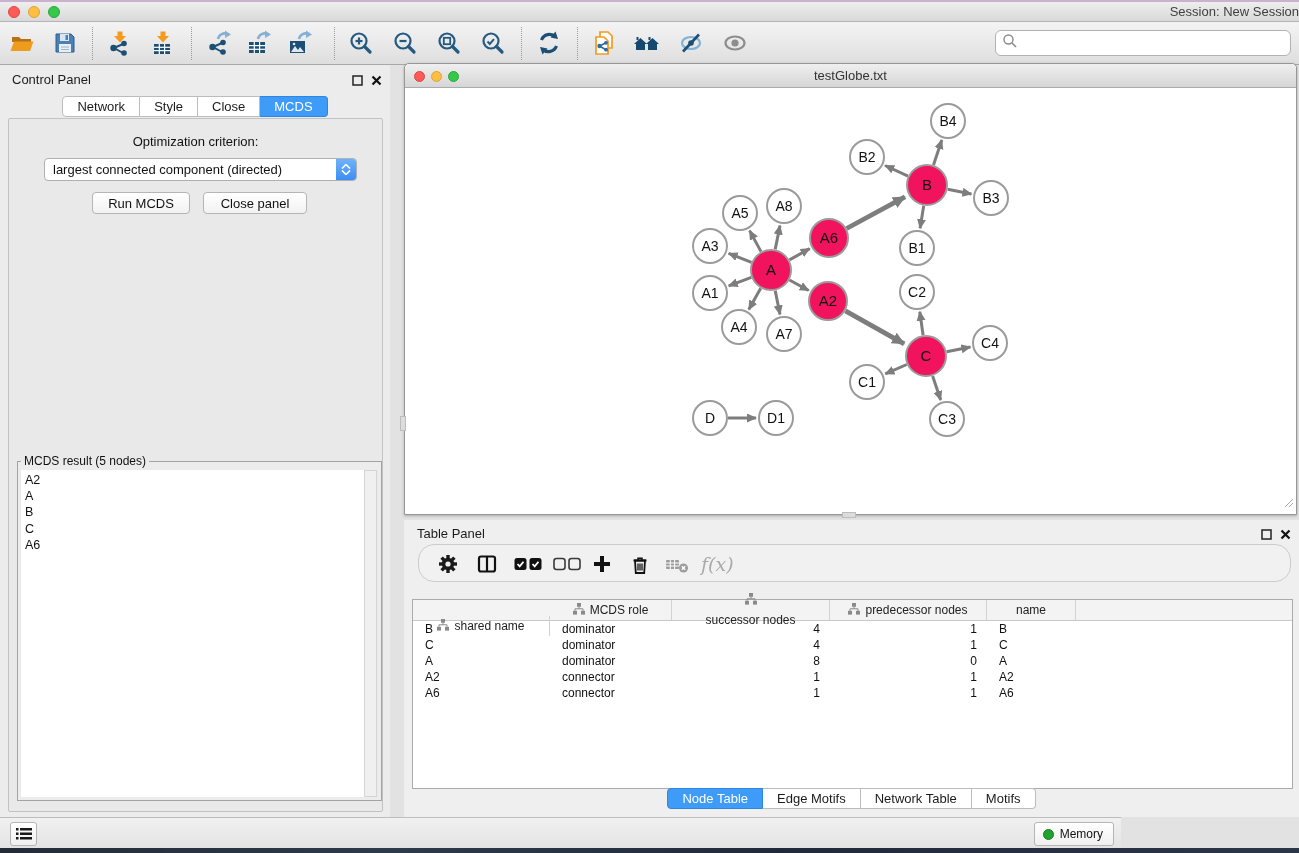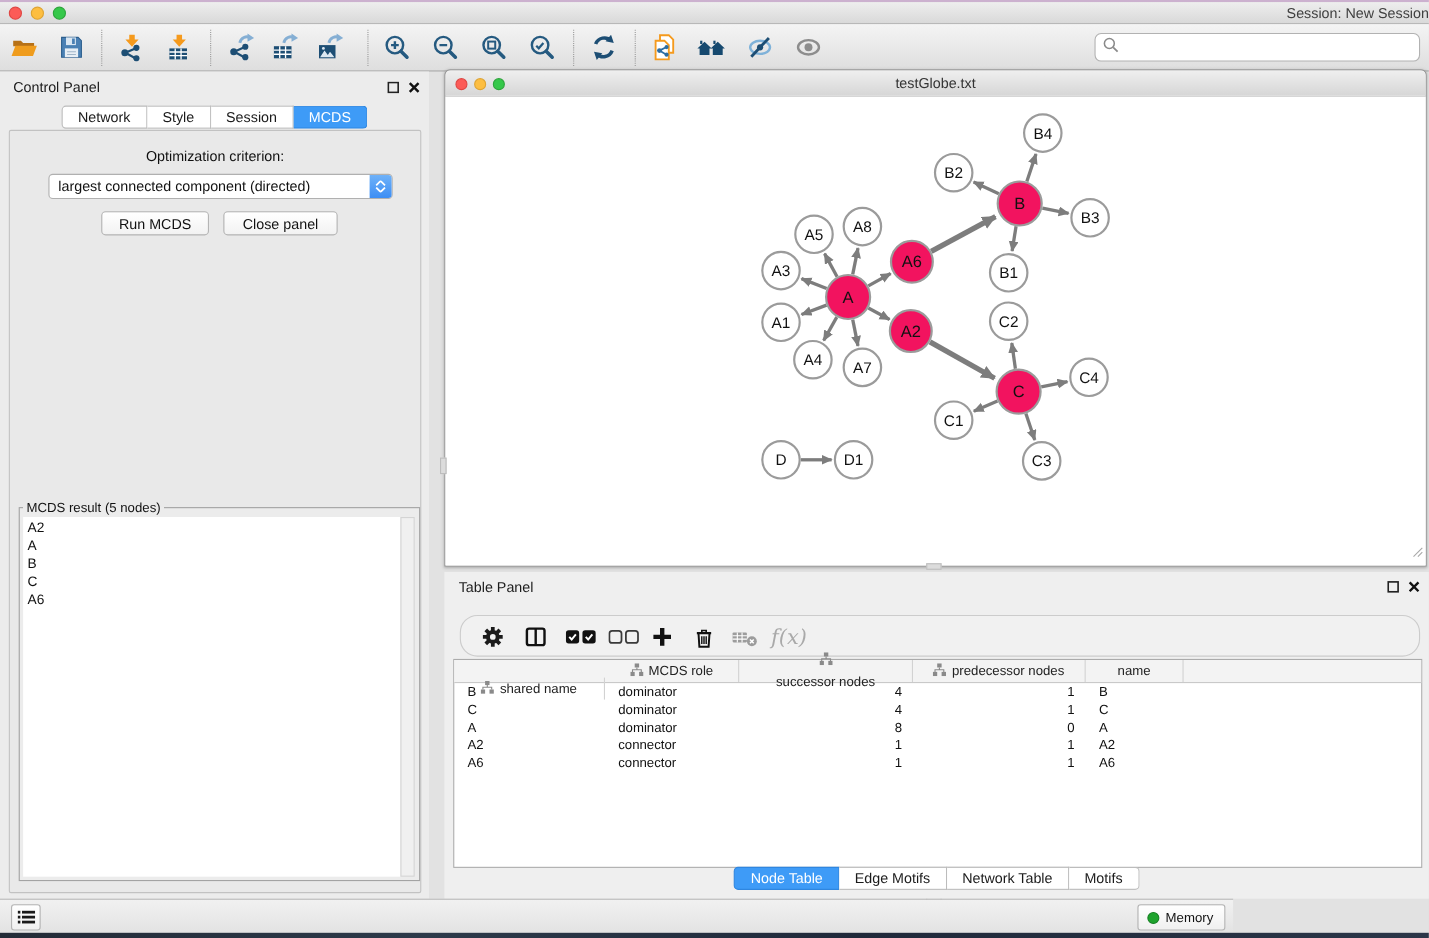--- a/index.html
+++ b/index.html
@@ -84,21 +84,21 @@
   .split-v { position:absolute; left:400px; top:416px; width:6px; height:15px;
       background:#dcdcdc; border:1px solid #bdbdbd; }
   .split-h1 { position:absolute; left:842px; top:512px; width:14px; height:6px;
       background:#dcdcdc; border:1px solid #bdbdbd; }
   .split-h2 { position:absolute; left:842px; top:815px; width:14px; height:6px;
       background:#dcdcdc; border:1px solid #bdbdbd; }
 
   
   .tpanel { position:absolute; left:404px; top:520px; width:895px; height:297px; background:#efefef; }
   .tp-title { position:absolute; left:13px; top:6px; font-size:13px; color:#1c1c1c; }
-  .tp-toolbar { position:absolute; left:14px; top:39px; width:873px; height:38px;
+  .tp-toolbar { position:absolute; left:14px; top:24px; width:873px; height:38px;
       background:#f1f1f1; border:1px solid #cccccc; border-radius:16px; }
   .tp-ic { position:absolute; top:5px; height:28px; display:flex; align-items:center; justify-content:center; }
   .fx { font-family:"DejaVu Serif","Liberation Serif",serif; font-style:italic;
       font-size:19px; color:#a9a9a9; }
   .dtable { position:absolute; left:8px; top:79px; width:881px; height:190px;
       background:#ffffff; border:1px solid #ababab; }
   .thead { display:flex; height:21px; background:#f3f3f3; border-bottom:1px solid #c9c9c9; }
   .th { display:flex; align-items:center; justify-content:center; gap:5px; font-size:12px;
       color:#222; border-right:1px solid #d2d2d2; height:100%; }
   .th:last-child { border-right:none; }
@@ -328,21 +328,21 @@
               <rect x="1" y="1" width="9" height="9" fill="none" stroke="#222" stroke-width="1.5"></rect>
             </svg></span>
         <span><svg width="11" height="11" viewBox="0 0 11 11">
               <path d="M1.5 1.5 L9.5 9.5 M9.5 1.5 L1.5 9.5" stroke="#111" stroke-width="2.2"></path>
             </svg></span>
       </div>
     </div>
     <div class="tabs-row" id="cp-tabs">
         <div class="tab">Network</div>
         <div class="tab">Style</div>
-        <div class="tab">Session</div>
+        <div class="tab">Close</div>
         <div class="tab active">MCDS</div>
       </div>
     <div class="cp-content">
       <div class="opt-label">Optimization criterion:</div>
       <div class="dropdown">
         <span class="dd-text">largest connected component (directed)</span>
         <span class="dd-stepper">
           <svg width="10" height="5" viewBox="0 0 10 5">
               <path d="M1 4.5 L5 0.5 L9 4.5" fill="none" stroke="#fff" stroke-width="1.6"></path>
             </svg>

